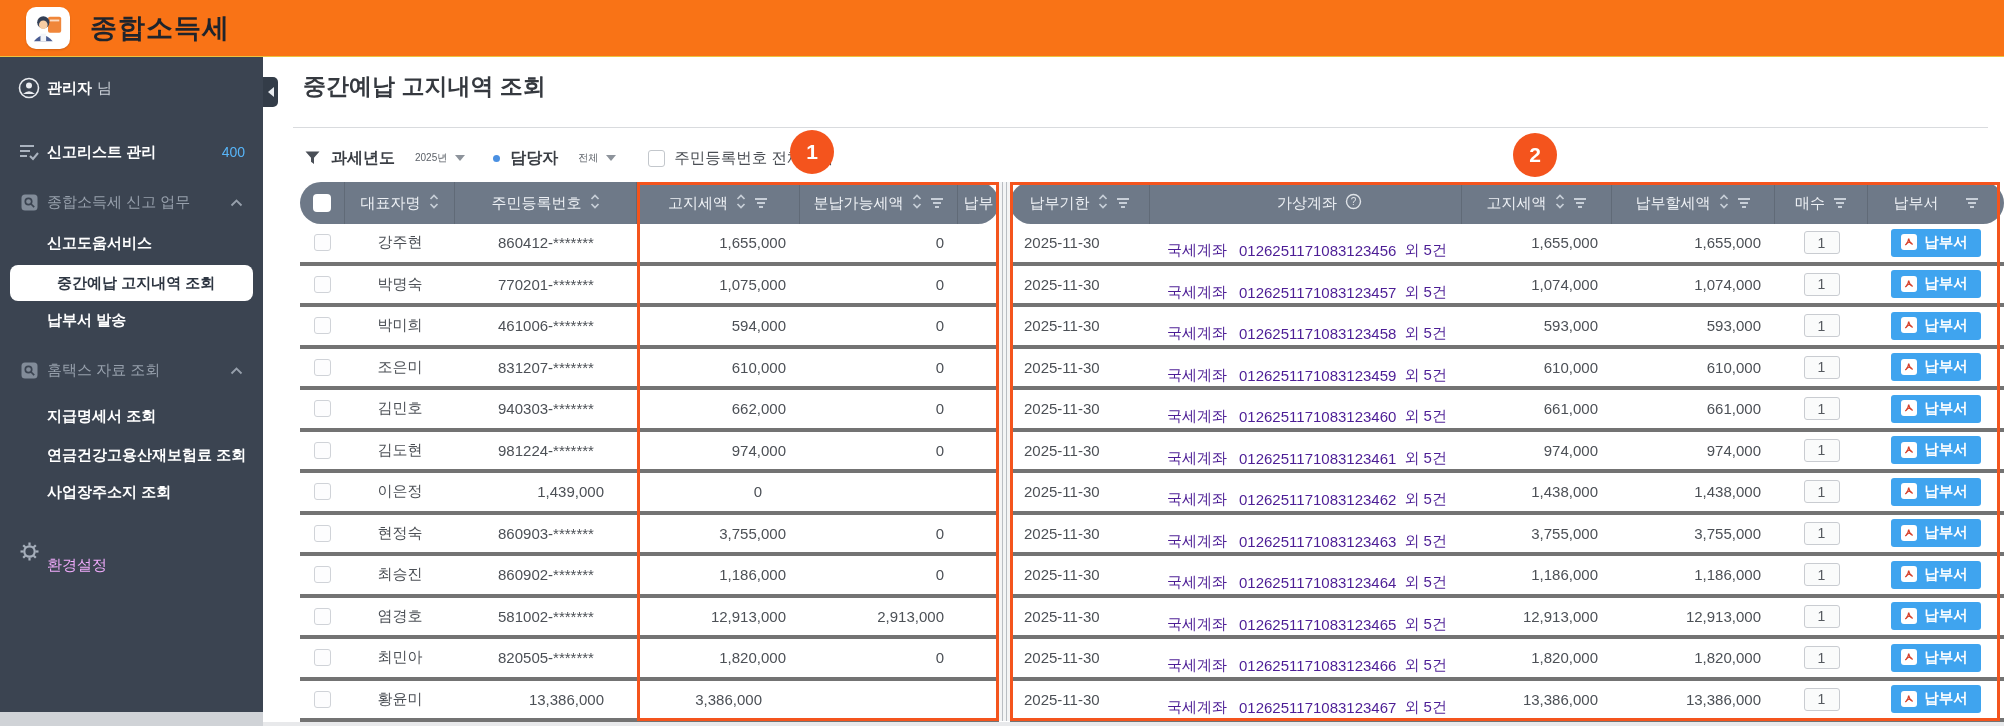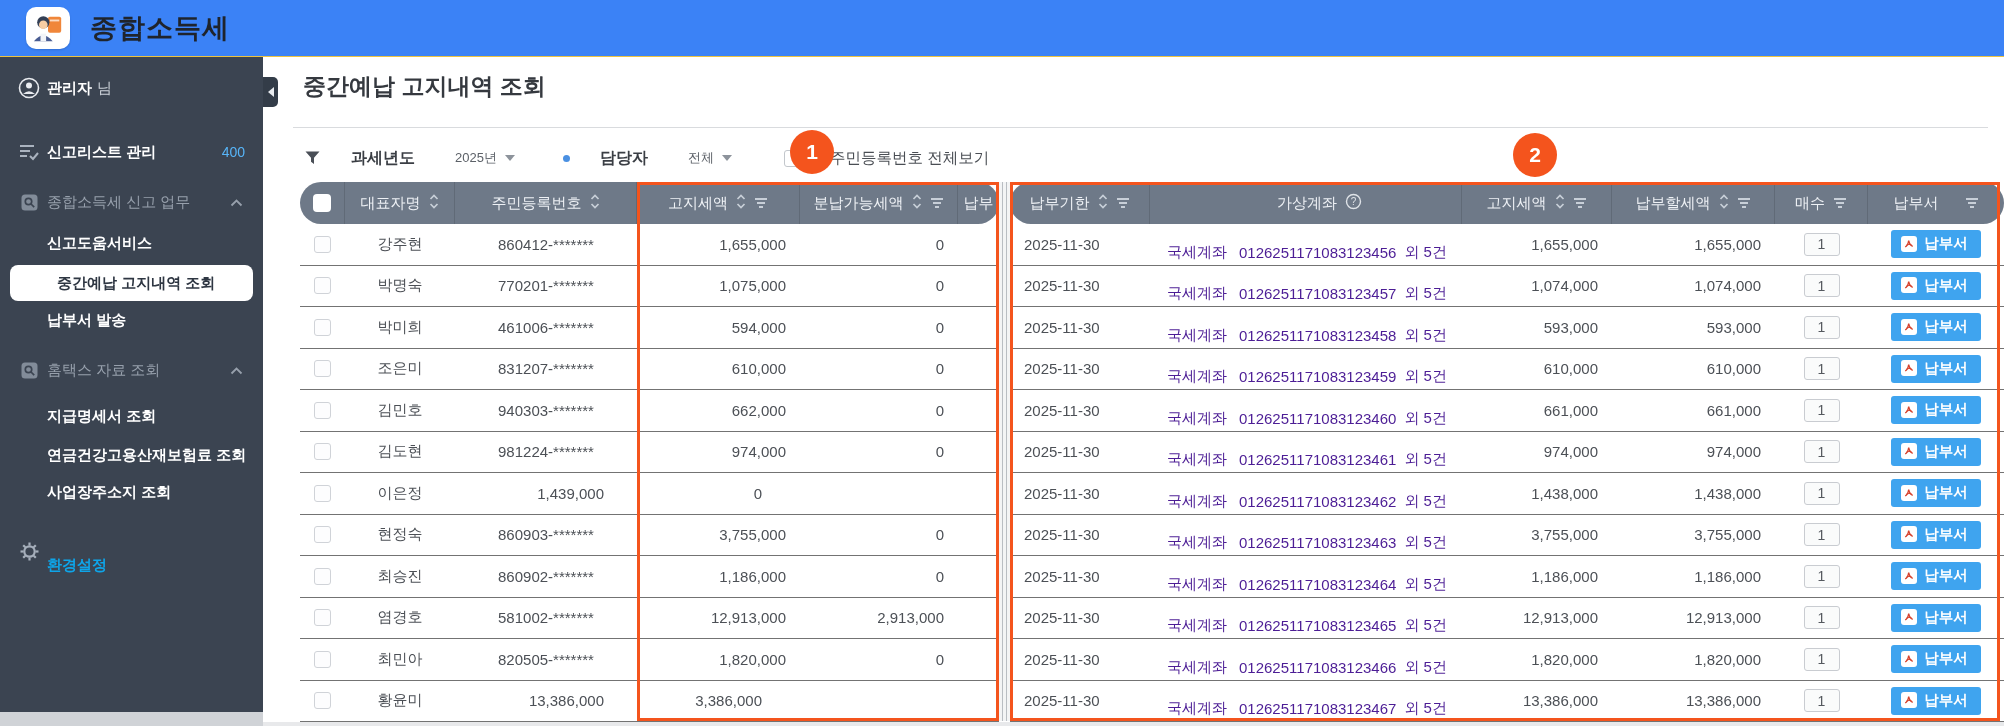--- a/index.html
+++ b/index.html
@@ -1,20 +1,20 @@
 <!DOCTYPE html>
 <html><head>
 <meta charset="utf-8">
 <style>
   * { margin:0; padding:0; box-sizing:border-box; }
   body { font-family:"Liberation Sans","DejaVu Sans",sans-serif; }
   .app { position:relative; width:2004px; height:726px; background:#fff; overflow:hidden; }
 
   
-  .topbar { position:absolute; left:0; top:0; width:2004px; height:57px; background:#3b82f6; border-bottom:1px solid #ecc342; display:flex; align-items:center; }
+  .topbar { position:absolute; left:0; top:0; width:2004px; height:57px; background:#f97316; border-bottom:1px solid #ecc342; display:flex; align-items:center; }
   .app-icon { width:44px; height:42px; margin-left:26px; background:#fff; border-radius:10px; box-shadow:0 1px 2px rgba(0,0,0,.15); display:flex; align-items:center; justify-content:center; }
   .app-title { margin-left:20px; font-size:27px; font-weight:bold; color:#1f242c; letter-spacing:1px; }
 
   
   .sidebar { position:absolute; left:0; top:57px; width:263px; height:655px; background:#3b4451; }
   .sidebar-bottom { position:absolute; left:0; top:712px; width:263px; height:14px; background:#d0d3d7; }
   .side-row { position:absolute; left:0; width:263px; height:24px; display:flex; align-items:center; }
   .side-ico { position:absolute; left:18px; width:22px; display:flex; justify-content:center; }
   .side-label { position:absolute; left:47px; font-size:15px; color:#fff; font-weight:bold; white-space:nowrap; }
   .side-label.section { color:#97a0ac; font-weight:normal; }
@@ -25,40 +25,40 @@
   .active-pill .side-label { color:#2e3642; }
   .collapse-tab { position:absolute; left:263px; top:77px; width:15px; height:30px; background:#333c48; border-radius:0 5px 5px 0; display:flex; align-items:center; justify-content:center; z-index:5; }
   .tri-left { width:0; height:0; border-top:5px solid transparent; border-bottom:5px solid transparent; border-right:6px solid #e8ebef; }
 
   
   .main { position:absolute; left:263px; top:57px; width:1741px; height:669px; background:#fff; }
   .page-title { position:absolute; left:40px; top:14px; font-size:23px; font-weight:bold; color:#35393f; }
   .title-divider { position:absolute; left:30px; top:70px; width:1695px; height:0; border-top:1px solid #d9dbde; }
   .main-bottom-strip { position:absolute; left:0; top:665px; width:1741px; height:4px; background:#e8e9eb; }
 
-  .filter-bar { position:absolute; left:42px; top:85px; height:32px; display:flex; align-items:center;gap:20px; }
+  .filter-bar { position:absolute; left:42px; top:85px; height:32px; display:flex; align-items:center; }
   .f-label { font-size:16px; font-weight:bold; color:#3a3e44; }
-  .f-value { font-size:13px; color:#5c6168; }
+  .f-value { font-size:10px; color:#5c6168; }
   .caret-down { width:0; height:0; border-left:5px solid transparent; border-right:5px solid transparent; border-top:6px solid #8d939b; margin-left:8px; display:inline-block; }
   .blue-dot { width:7px; height:7px; border-radius:50%; background:#4a90e2; display:inline-block; }
   .f-check { width:17px; height:17px; border:1px solid #c3c7cc; border-radius:3px; background:#fff; display:inline-block; }
   .f-check-label { font-size:15.5px; color:#4a4e54; margin-left:9px; white-space:nowrap; }
   .dropdown { display:flex; align-items:center; cursor:pointer; }
 
   
   .grid { position:absolute; top:125px; }
   .grid-left  { left:37px;  width:699px; }
   .grid-right { left:747px; width:994px; }
   .splitter { position:absolute; left:736px; top:125px; width:11px; height:539px; background:#f3f4f5; display:flex; justify-content:center; }
   .splitter-inner { width:5px; height:100%; border-left:1px solid #b9bdc2; border-right:1px solid #b9bdc2; }
   .thead { display:flex; height:42px; background:#6e7988;border-radius:21px; }
   .th { display:flex; align-items:center; justify-content:center; gap:8px; font-size:15px; color:#eef1f5; border-right:1px solid rgba(0,0,0,.12); height:42px; }
   .th:last-child { border-right:none; }
   .th.left-align { justify-content:center; padding-left:28px; }
-  .trow { display:flex; height:41.5px; border-bottom:1px solid #737373; background:#fff; }
+  .trow { display:flex; height:41.5px; border-bottom:4px solid #737373; background:#fff; }
   .cell { display:flex; align-items:center; justify-content:center; font-size:15px; color:#4c5056; height:100%; }
   .cell.num { justify-content:flex-end; padding-right:14px; }
   .cell.left { justify-content:flex-start; padding-left:14px; }
   
   .c0{width:45px;} .c1{width:110px;} .c2{width:182px;} .c3{width:163px;} .c4{width:158px;} .c5{width:41px;}
   
   .r0{width:140px;} .r1{width:312px;} .r2{width:150px;} .r3{width:163px;} .r4{width:93px;} .r5{width:136px;}
 
   .cb { width:17px; height:17px; background:#fdfdfe; border:1px solid #d0d3d8; border-radius:3px; }
   .cb-head { width:18px; height:18px; background:#fff; border-radius:4px; }
@@ -181,21 +181,21 @@
               <path d="M0.5 9.5 h3"></path>
               <path d="M15.5 9.5 h3"></path>
               <path d="M3.2 3.2 l2.1 2.1"></path>
               <path d="M13.7 13.7 l2.1 2.1"></path>
               <path d="M15.8 3.2 l-2.1 2.1"></path>
               <path d="M5.3 13.7 l-2.1 2.1"></path>
             </g>
             <circle cx="9.5" cy="9.5" r="2" fill="#3b4451"></circle>
           </svg>
       </span>
-      <span class="side-label" style="font-weight:bold; color:#0ea5e9;margin-top:28px;">환경설정</span>
+      <span class="side-label" style="font-weight:normal; color:#f0abfc;margin-top:28px;">환경설정</span>
     </div>
   </div>
   <div class="sidebar-bottom"></div>
 
   <div class="collapse-tab">
     <span class="tri-left"></span>
   </div>
 
   <div class="main">
     <div class="page-title">중간예납 고지내역 조회</div>

